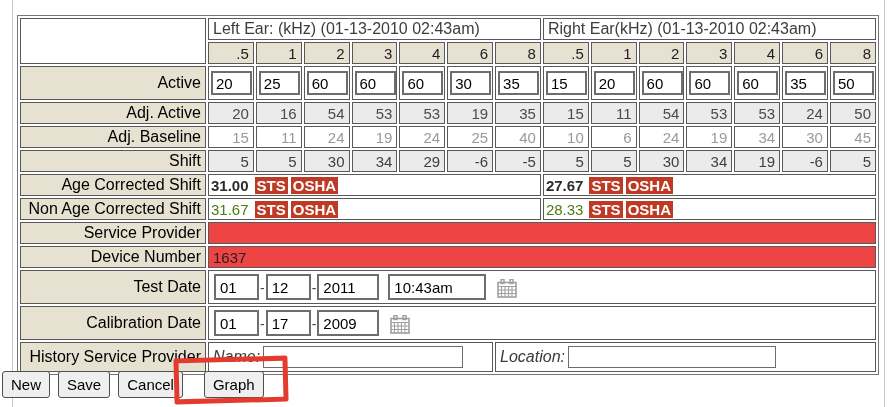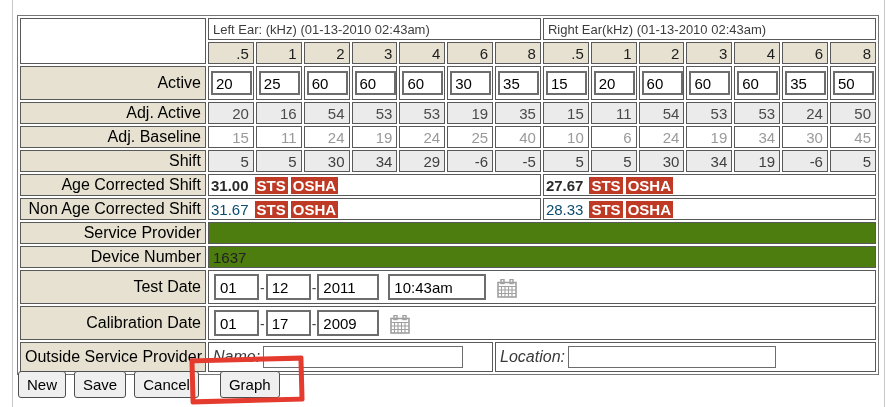--- a/index.html
+++ b/index.html
@@ -18,58 +18,58 @@
     border:1px solid #767676;table-layout:fixed;width:862px;
   }
   td{border:1px solid #595959;font-size:15px;overflow:hidden;white-space:nowrap;vertical-align:middle;}
   col.c-label{width:186px;}
 
   .h20 td{height:20px;}
   .h29 td{height:30px;}
   .h26 td{height:26px;}
 
   .corner{background:#ffffff;}
-  .ear-header{background:#ffffff;color:#3d3d3d;font-size:13px;padding:0 4px;text-align:left;}
+  .ear-header{background:#ffffff;color:#3d3d3d;font-size:16px;padding:0 4px;text-align:left;}
   .freq-cell{background:#e6e1d0;text-align:right;padding:0 4px;color:#1d1d1d;}
   .label-cell{background:#e6e1d0;text-align:right;padding:0 4px;color:#000;font-size:16px;}
 
   .input-cell{background:#ffffff;padding:1px 2px;text-align:left;}
   .active-input{
     width:41px;height:24px;box-sizing:border-box;border:2px solid #6d6d6d;
     font:15px "Liberation Sans",sans-serif;padding:0 3px;color:#000;background:#fff;
   }
   .num-cell{text-align:right;padding:0 4px;}
   .gray{background:#ebebeb;color:#4a4a4a;}
   .baseline{background:#ffffff;color:#9a9a9a;}
   .shiftc{background:#ebebeb;color:#3f3f3f;}
 
   .merged-value{background:#ffffff;text-align:left;padding:0 2px;}
-  .shift-value{color:#0c4a6e;margin-right:3px;}
+  .shift-value{color:#4d7c0f;margin-right:3px;}
   .shift-value.bold{font-weight:bold;color:#2b2b2b;}
   .badge{background:#bf3a24;color:#ffffff;font-weight:bold;padding:0 2px;margin-left:3px;font-size:15px;}
 
-  .full-gray{background:#4d7c0f;padding:0 4px;text-align:left;color:#222;}
+  .full-gray{background:#ef4444;padding:0 4px;text-align:left;color:#222;}
   .full-white{background:#ffffff;padding:1px 4px;text-align:left;margin-left:7px;}
 
   .date-input{
     height:26px;box-sizing:border-box;border:2px solid #6d6d6d;
     font:15px "Liberation Sans",sans-serif;padding:0 4px;color:#000;margin:0 1px;
   }
   .w-sm{width:45px;} .w-md{width:62px;} .w-time{width:98px;margin-left:8px;}
   .dash{color:#444;font-size:14px;}
   .cal-icon{vertical-align:middle;margin-left:10px;cursor:pointer;}
 
   .inline-label{color:#3a3a3a;font-size:16px;margin-right:3px;font-style:italic;}
   .text-input{
     height:22px;box-sizing:border-box;border:1px solid #6d6d6d;
     font:14px "Liberation Sans",sans-serif;padding:0 3px;color:#000;
   }
   .name-input{width:200px;} .loc-input{width:208px;}
 
-  .btn-row{position:absolute;left:18px;top:371px;display:flex;gap:8px;align-items:flex-start;}
+  .btn-row{position:absolute;left:2px;top:371px;display:flex;gap:8px;align-items:flex-start;}
   .btn{
     background:#efefef;border:1px solid #4f4f4f;border-radius:3px;
     font:15px "Liberation Sans",sans-serif;padding:3px 8px;height:27px;color:#000;cursor:pointer;
   }
   .graph-wrap{position:relative;display:inline-block;padding-left:13px;}
   .annotation{
     position:absolute;left:-17px;top:-14px;right:-24px;bottom:-5px;
     border:5px solid #e43b2e;border-radius:2px;transform:rotate(-1.5deg);
     pointer-events:none;z-index:5;
   }
@@ -244,21 +244,21 @@
         <input type="text" class="date-input w-sm" value="01" style=""><span class="dash">-</span><input type="text" class="date-input w-sm" value="17" style=""><span class="dash">-</span><input type="text" class="date-input w-md" value="2009" style=""><svg class="cal-icon" width="20" height="19" viewBox="0 0 20 19">
               <rect x="4" y="0.5" width="3" height="4" fill="none" stroke="#a0a0a0" stroke-width="1.4"></rect>
               <rect x="13" y="0.5" width="3" height="4" fill="none" stroke="#a0a0a0" stroke-width="1.4"></rect>
               <rect x="1" y="3.5" width="18" height="14.5" fill="none" stroke="#a0a0a0" stroke-width="1.6"></rect>
               <path d="M1 7.5h18 M4.5 7.5v10.5 M8 7.5v10.5 M11.5 7.5v10.5 M15 7.5v10.5 M1 11h18 M1 14.5h18" stroke="#a0a0a0" stroke-width="1.1" fill="none"></path>
             </svg>
       </td>
     </tr>
 
     <tr class="h26">
-      <td class="label-cell">Outside Service Provider</td>
+      <td class="label-cell">History Service Provider</td>
       <td class="full-white" colspan="6">
         <span class="inline-label">Name:</span><input type="text" class="text-input name-input" value="" style="">
       </td>
       <td class="full-white" colspan="8">
         <span class="inline-label">Location:</span><input type="text" class="text-input loc-input" value="" style="">
       </td>
     </tr>
   </tbody>
     </table>
 </div>

